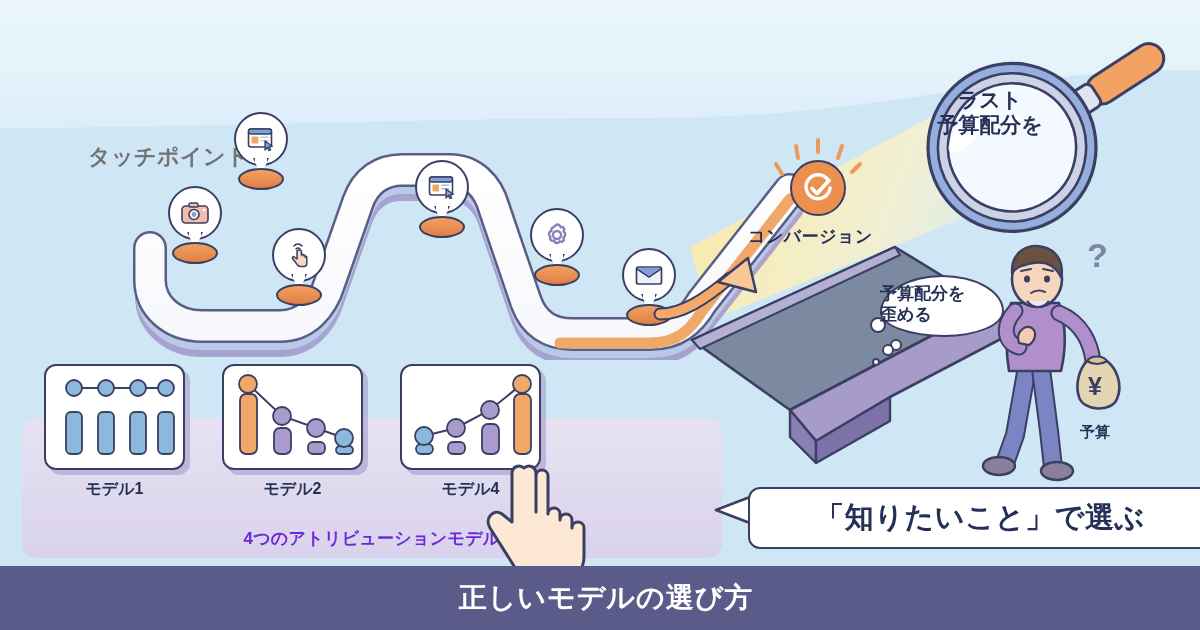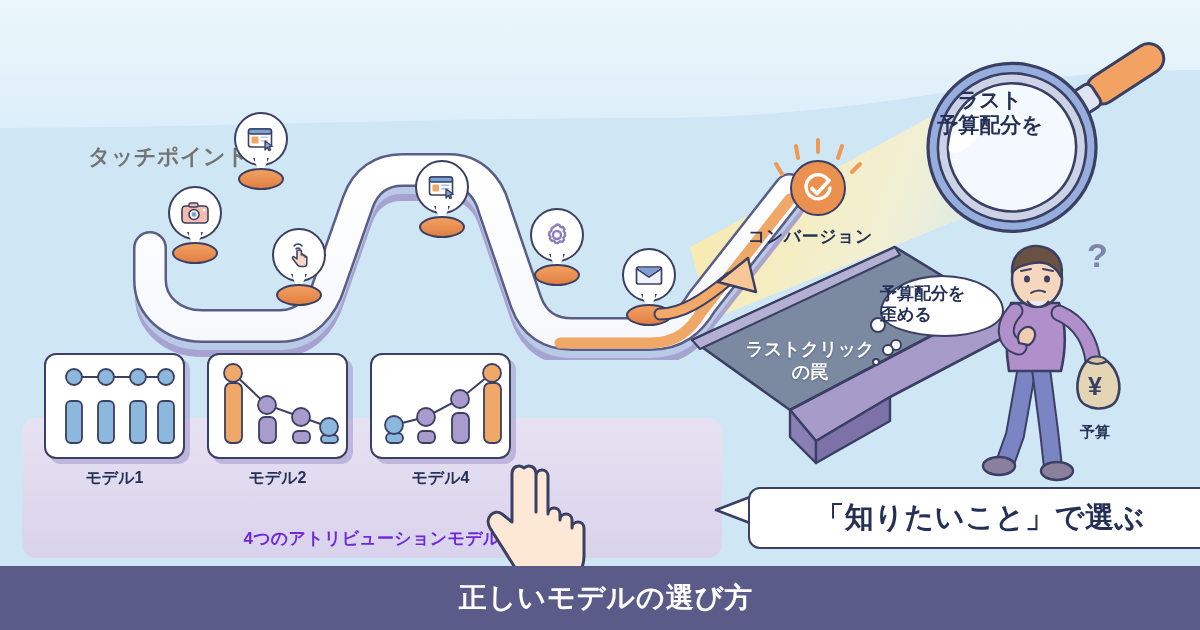--- a/index.html
+++ b/index.html
@@ -104,21 +104,21 @@
   .budget-label {
     position:absolute; left:1080px; top:423px; font-size:15px; font-weight:bold; color:#243056;
   }
 
   
   .models-panel {
     position:absolute; left:22px; top:418px; width:700px; height:140px;
     background:linear-gradient(180deg,#e7e2f2 0%, #d9d2ec 100%);
     border-radius:14px;
   }
-  .models-row { position:absolute; left:44px; top:353px; width:660px; height:150px; display:flex; gap:22px; }
+  .models-row { position:absolute; left:44px; top:364px; width:660px; height:150px; display:flex; gap:37px; }
   .model-card-wrap { width:141px; }
   .model-card {
     position:relative; width:141px; height:106px; background:#fff;
     border:2.2px solid #3a3f63; border-radius:12px;
     box-shadow:5px 5px 0 rgba(160,150,200,.55);
   }
   .model-label {
     margin-top:9px; text-align:center; font-size:16px; font-weight:bold; color:#243056;
   }
   .models-caption {
@@ -310,24 +310,20 @@
     <path d="M2,95 L205,2 L300,60 L100,165 Z" fill="#7b8aa0" stroke="#3a3f63" stroke-width="2.6" stroke-linejoin="round"></path>
     <path d="M2,95 L205,2 L210,10 L10,104 Z" fill="#b4b0d4" stroke="#3a3f63" stroke-width="2" stroke-linejoin="round"></path>
 
     <path d="M100,165 L300,60 L326,86 L200,152 L126,196 Z" fill="#a79cc9" stroke="#3a3f63" stroke-width="2.6" stroke-linejoin="round"></path>
     <path d="M100,165 L126,196 L126,218 L100,192 Z" fill="#8a7fb4" stroke="#3a3f63" stroke-width="2.4" stroke-linejoin="round"></path>
     <path d="M126,196 L200,152 L200,176 L126,218 Z" fill="#7d72a8" stroke="#3a3f63" stroke-width="2.4" stroke-linejoin="round"></path>
 
     <circle cx="188" cy="80" r="7" fill="#fff" stroke="#3a3f63" stroke-width="2"></circle>
     <circle cx="206" cy="100" r="5" fill="#fff" stroke="#3a3f63" stroke-width="2"></circle>
   </svg>
-  <div class="trap-label">
-    <div>ラストクリック</div>
-    <div>の罠</div>
-  </div>
 
   <div class="cloud"></div>
   <div class="cloud-dot" style="left:882px; top:344px; width:12px; height:12px;"></div>
   <div class="cloud-dot" style="left:872px; top:358px; width:8px; height:8px;"></div>
   <div class="cloud-text">
     <div>予算配分を</div>
     <div>歪める</div>
   </div>
 
   <svg class="person" viewBox="0 0 180 250">

